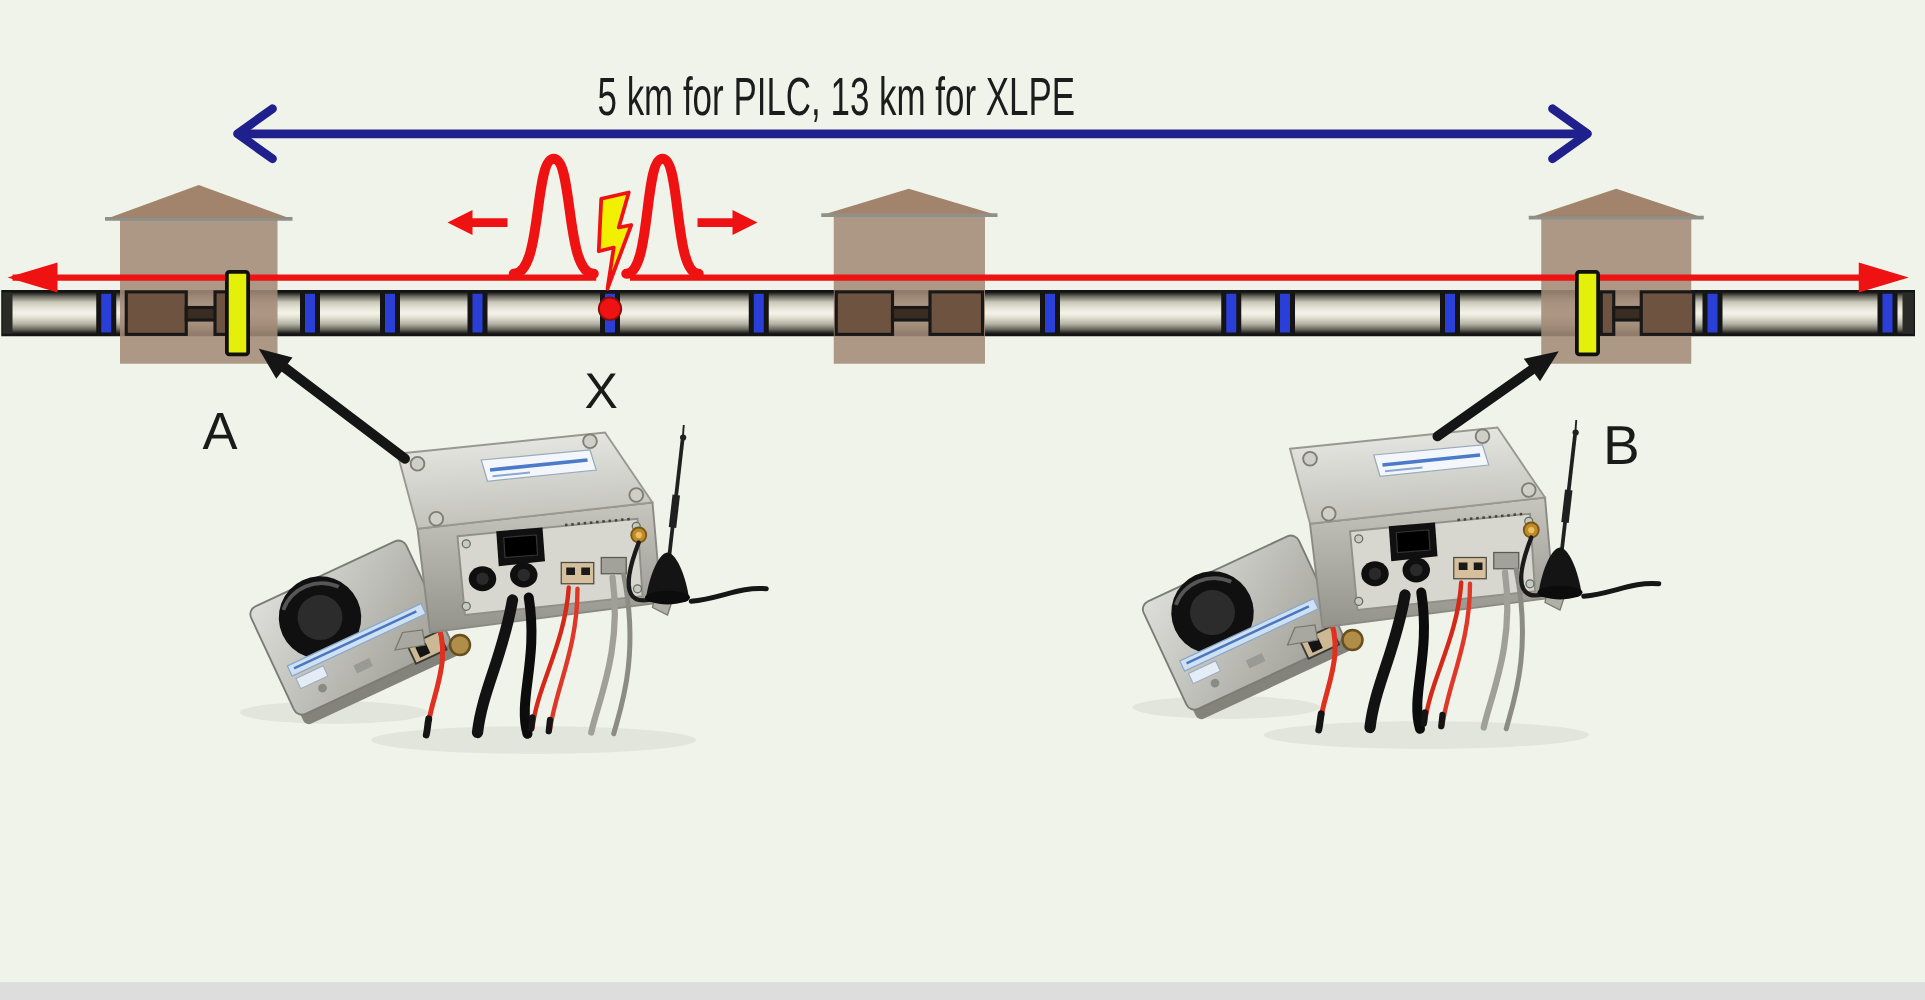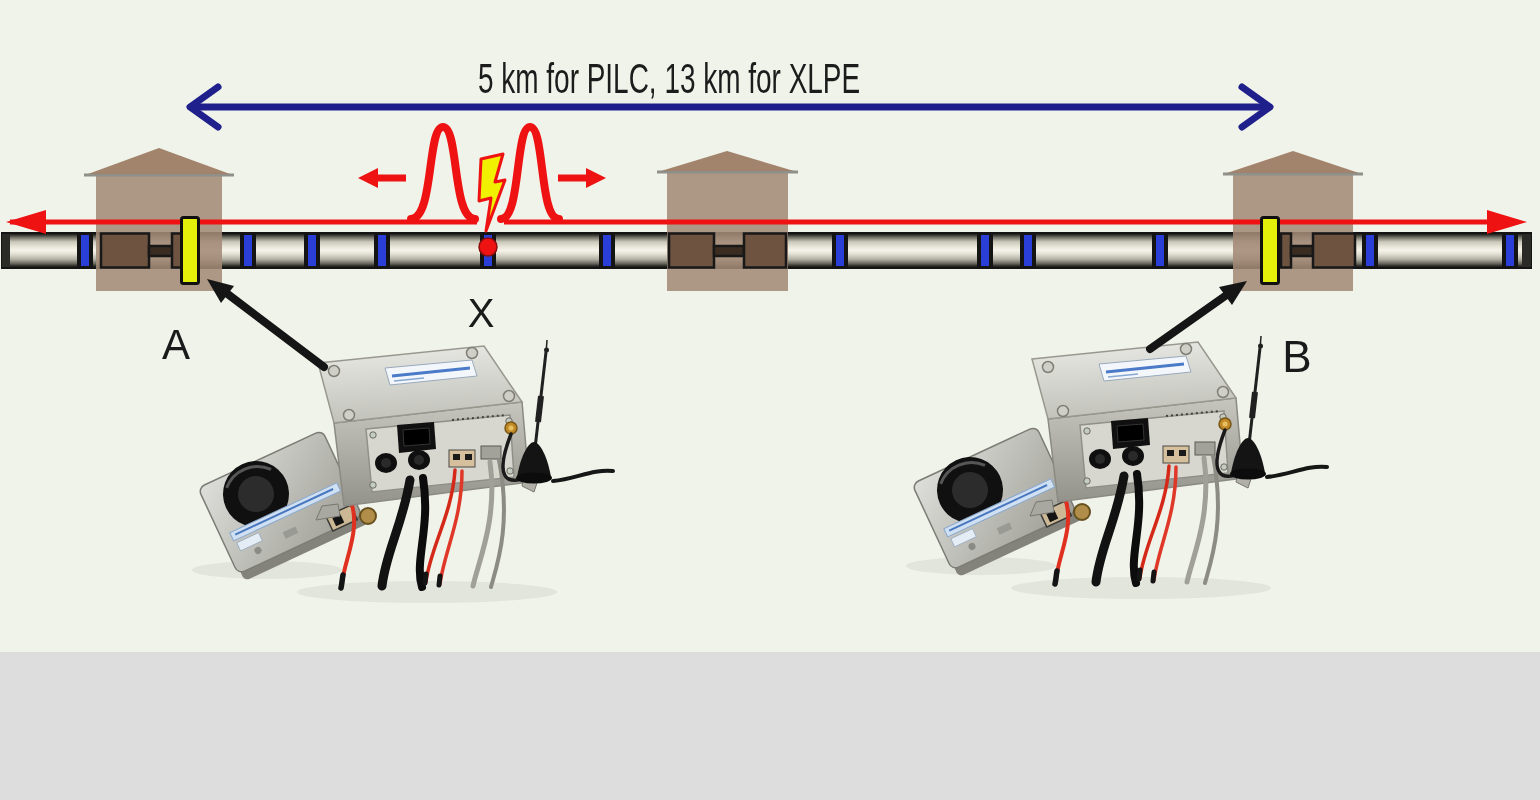--- a/index.html
+++ b/index.html
@@ -1,17 +1,17 @@
 <!DOCTYPE html>
 <html style="--background: #f0f3ea; --signal-red: #ee1212; --distance-navy: #20208c; --joint-blue: #2a3fd8; --sensor-yellow: #e4ef0a; --house-tan: #a38a76; --lightning-yellow: #f0f000; --cable-metal-light: #f5f3e9; --cable-metal-dark: #0e0e0c; --pointer-black: #151515;"><head>
 <meta charset="utf-8">
 <style>
   html,body{margin:0;padding:0;background:#ddd;}
   .stage{
-    position:relative;width:1540px;height:652px;overflow:hidden;
+    position:relative;width:1540px;height:786px;overflow:hidden;
     background:var(--background,#f0f3ea);
     font-family:"Liberation Sans", sans-serif;
   }
   .stage svg{position:absolute;left:0;top:0;}
   .overlay-label{
     position:absolute;color:#1a1a1a;line-height:1;white-space:nowrap;
     font-weight:500;
   }
   .title{
     left:478px;top:57px;font-size:43px;

